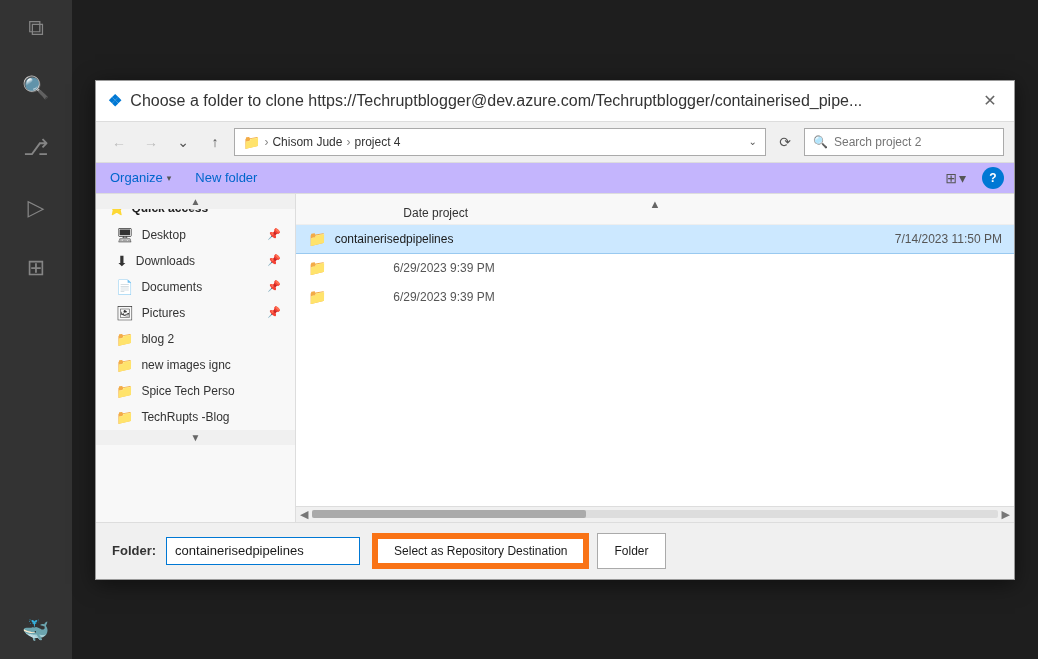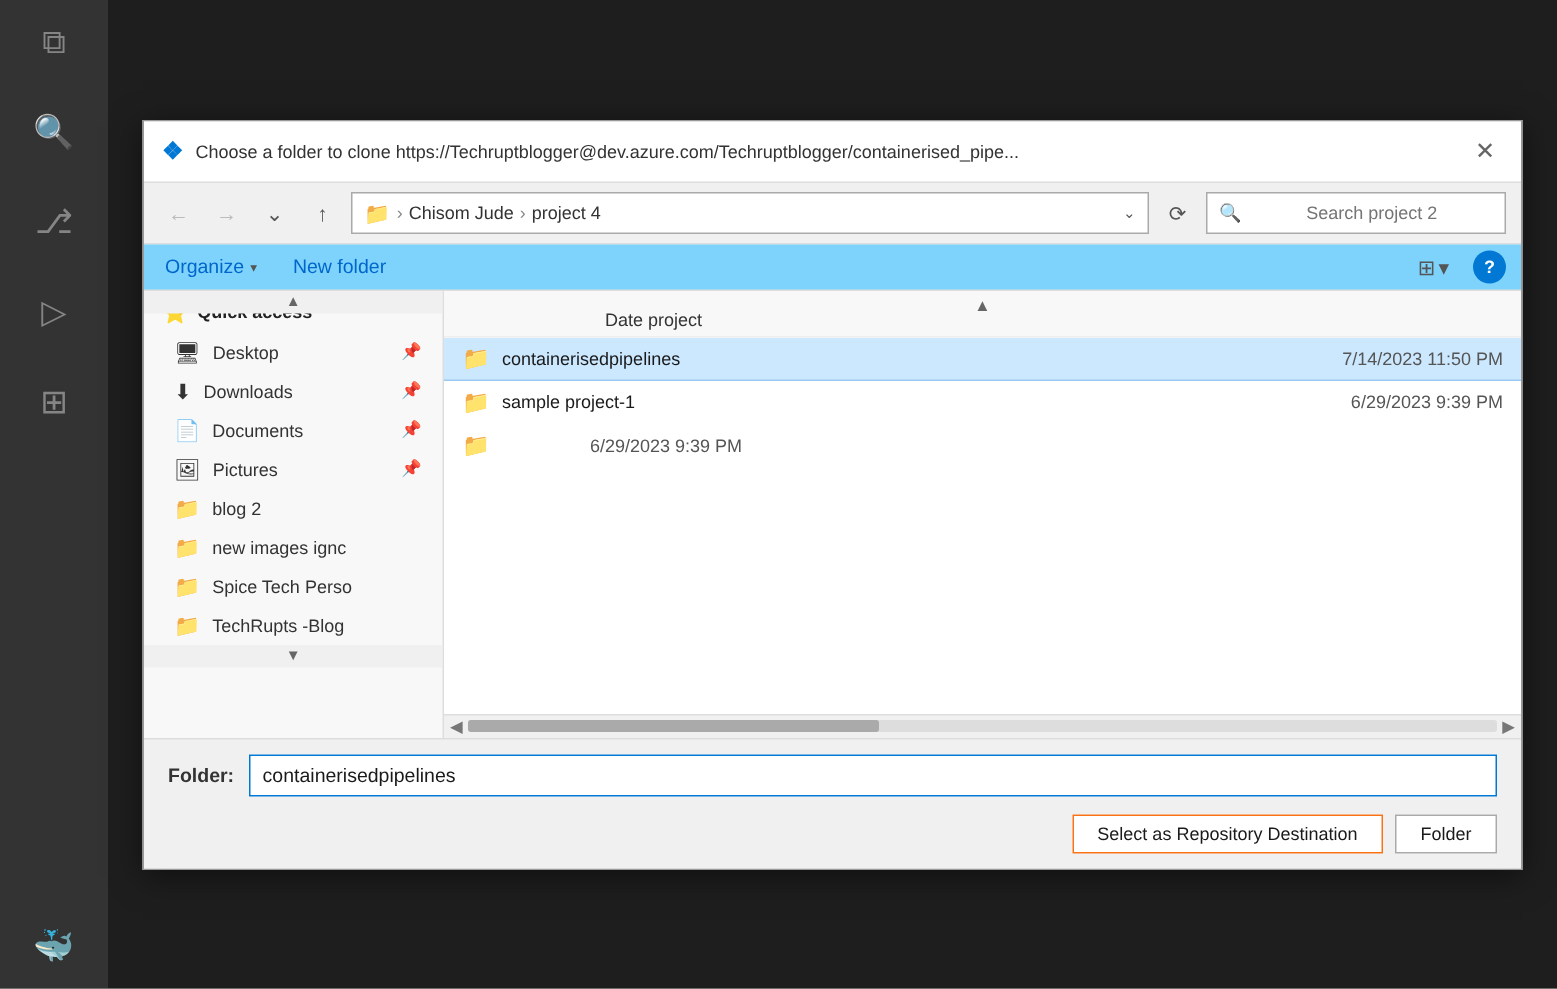--- a/index.html
+++ b/index.html
@@ -65,21 +65,21 @@
       border-bottom: 1px solid #ddd;
       gap: 8px;
     }
     .dialog-titlebar .vsc-logo {
       color: #0078d4;
       font-size: 16px;
       font-weight: bold;
     }
     .dialog-titlebar .title-text {
       flex: 1;
-      font-size: 12px;
+      font-size: 16px;
       color: #333;
       white-space: nowrap;
       overflow: hidden;
       text-overflow: ellipsis;
     }
     .dialog-close-btn {
       width: 24px;
       height: 24px;
       display: flex;
       align-items: center;
@@ -158,27 +158,26 @@
       height: 28px;
       width: 200px;
     }
     .search-box input {
       border: none;
       outline: none;
       font-size: 12px;
       width: 100%;
       background: transparent;
       color: #333;
-      text-align: center;
     }
     .search-icon-char { color: #888; font-size: 12px; }
 
     
     .dialog-actionbar {
-      background: #7dd3fc;
+      background: #c4b5fd;
       display: flex;
       align-items: center;
       padding: 4px 10px;
       gap: 16px;
       border-bottom: 1px solid #ddd;
     }
     .action-btn {
       background: transparent;
       border: none;
       cursor: pointer;
@@ -345,21 +344,21 @@
       background: #aaa;
       border-radius: 2px;
     }
 
     
     .dialog-footer {
       background: #f0f0f0;
       border-top: 1px solid #ddd;
       padding: 10px 16px;
       display: flex;
-      flex-direction: column;
+      flex-direction: row;
       gap: 12px;
     }
     .folder-row {
       display: flex;
       align-items: center;
       gap: 10px;
     }
     .folder-label {
       font-size: 13px;
       color: #333;
@@ -375,21 +374,21 @@
       color: #1a1a1a;
       height: 28px;
     }
     .footer-buttons {
       display: flex;
       justify-content: flex-end;
       gap: 8px;
     }
     .btn-primary {
       background: #fff;
-      border: 1px solid #f97316;
+      border: 6px solid #f97316;
       padding: 5px 16px;
       font-size: 12px;
       cursor: pointer;
       color: #1a1a1a;
     }
     .btn-secondary {
       background: #fff;
       border: 1px solid #aaa;
       padding: 5px 16px;
       font-size: 12px;
@@ -514,21 +513,20 @@
         </div>
 
         <div class="file-list">
           <div class="file-row selected">
             <span class="file-icon">📁</span>
             <span class="file-name">containerisedpipelines</span>
             <span class="file-date">7/14/2023 11:50 PM</span>
           </div>
           <div class="file-row">
             <span class="file-icon">📁</span>
-            <span class="file-name">sample project-1</span>
             <span class="file-date">6/29/2023 9:39 PM</span>
           </div>
           <div class="file-row">
             <span class="file-icon">📁</span>
             <span class="file-date">6/29/2023 9:39 PM</span>
           </div>
         </div>
 
         <div class="file-scrollbar">
           <span class="scroll-arrow">◀</span>

